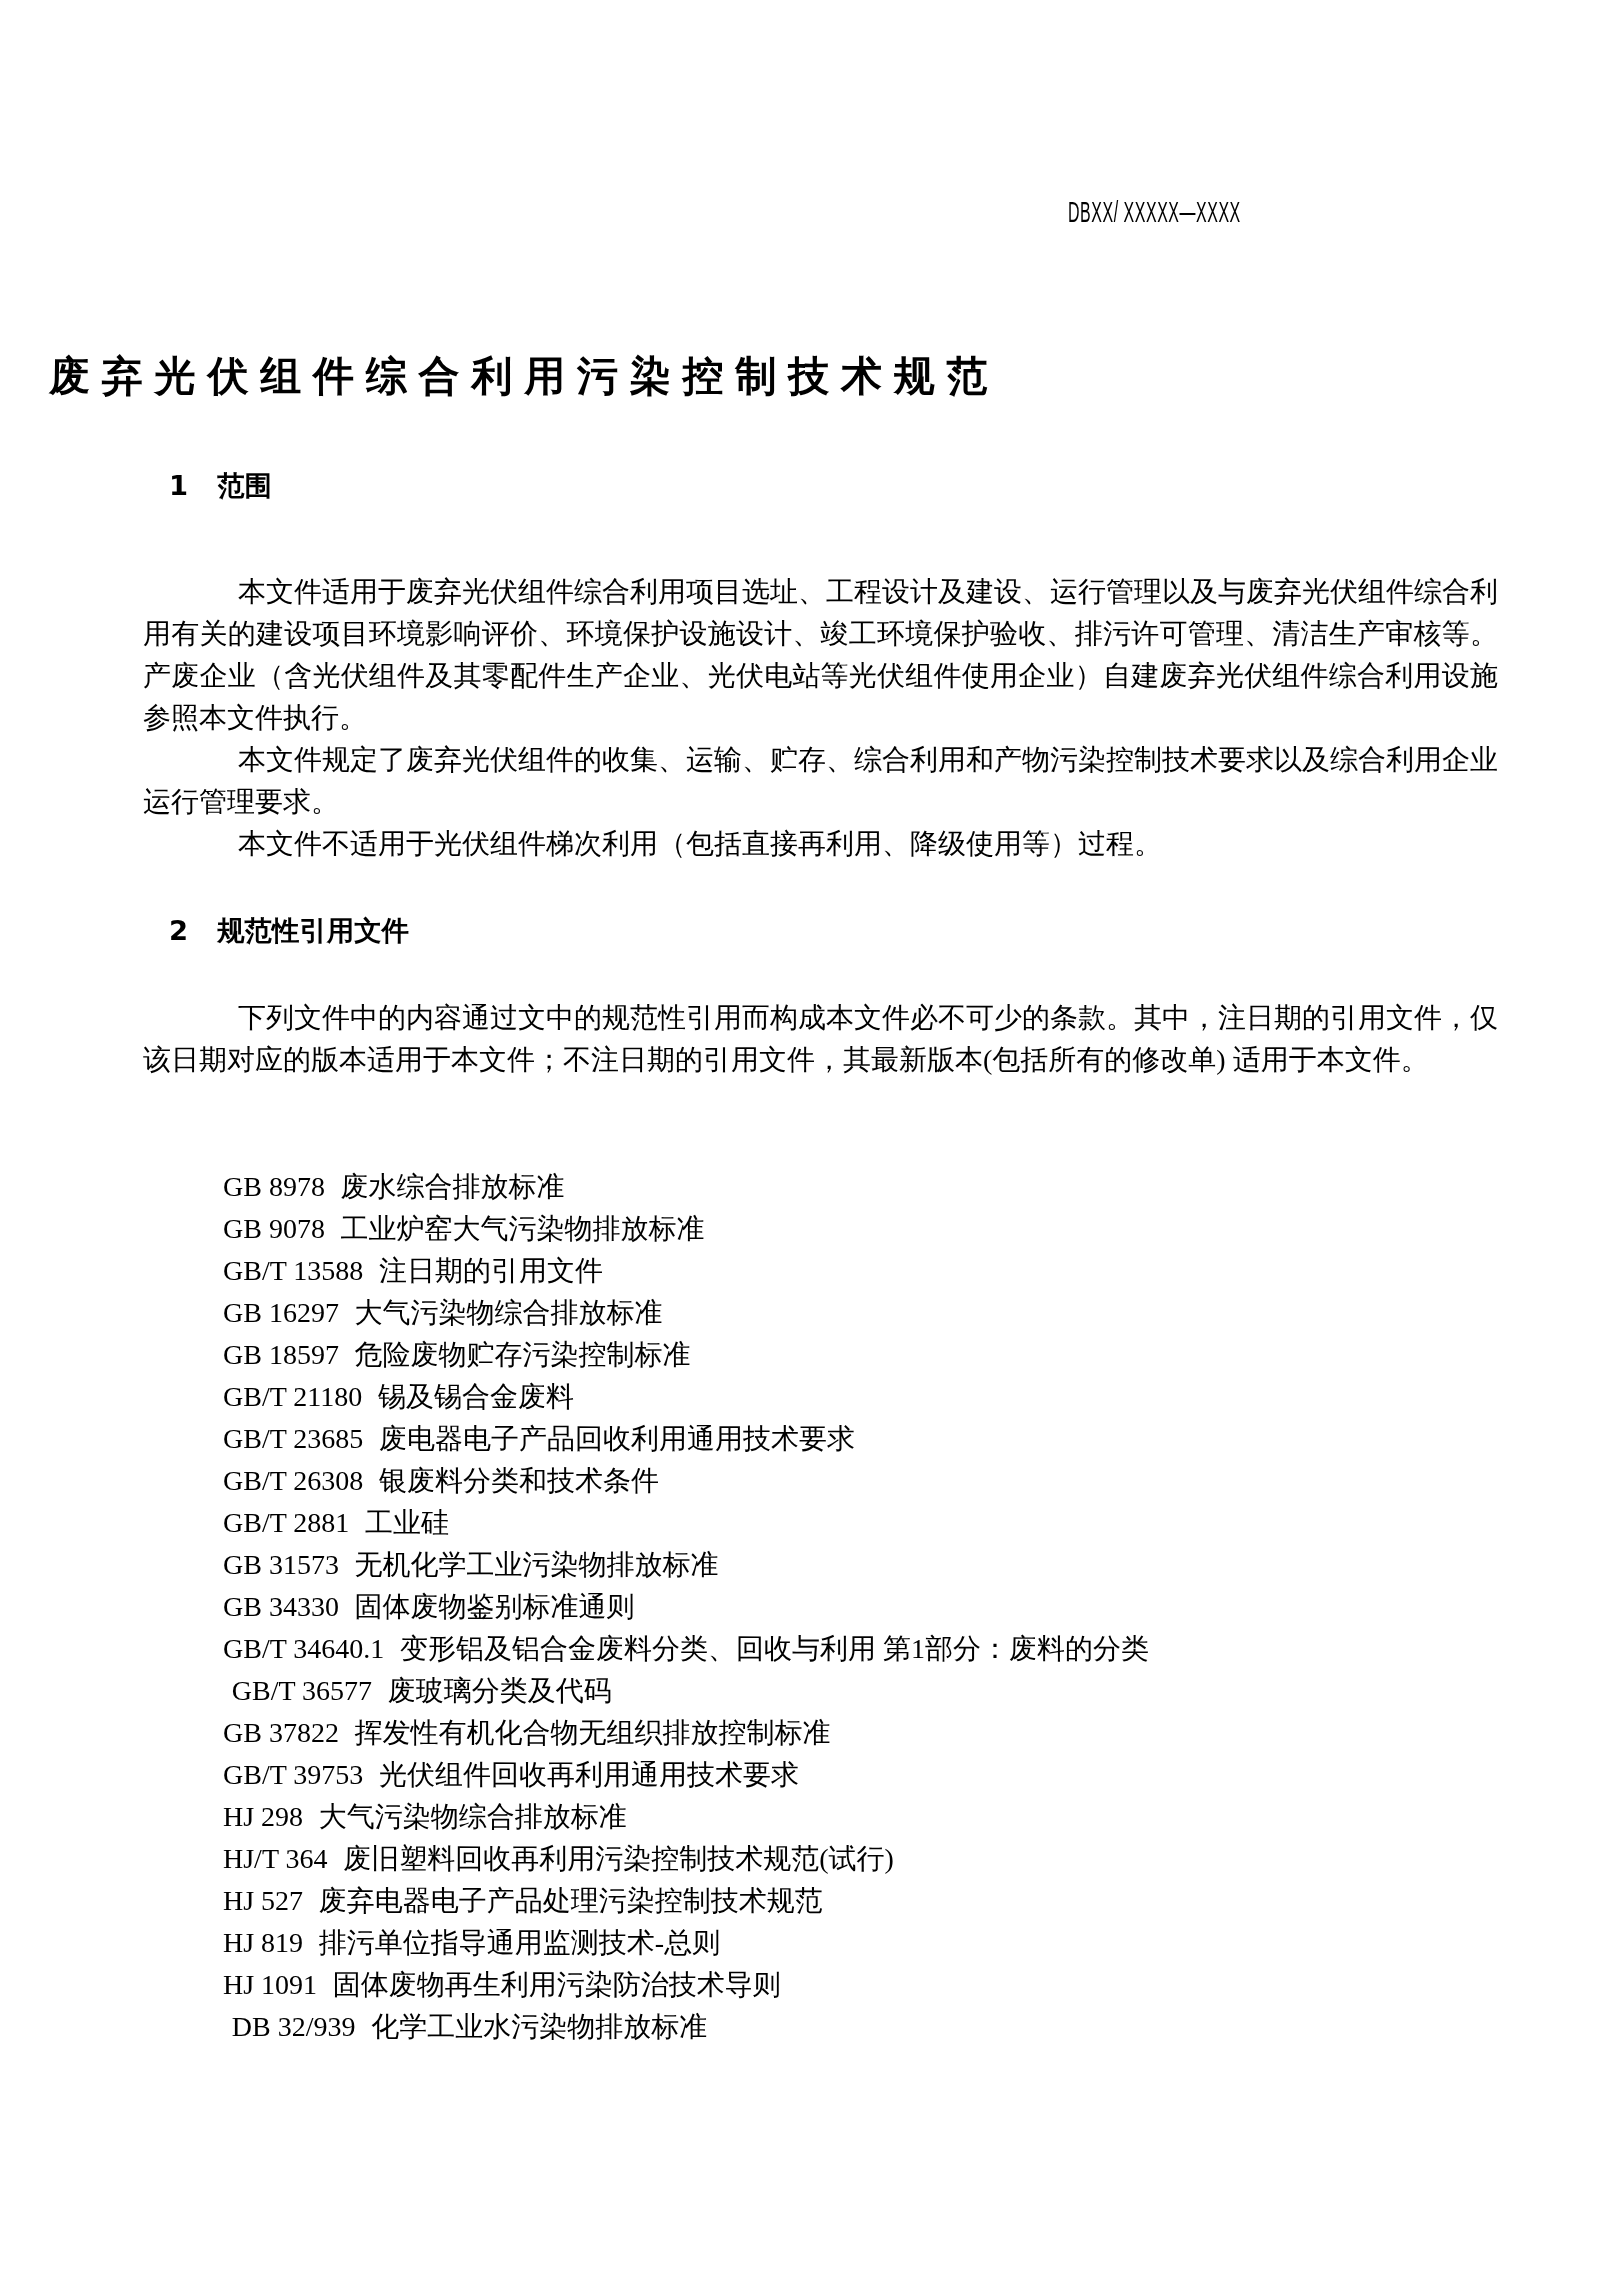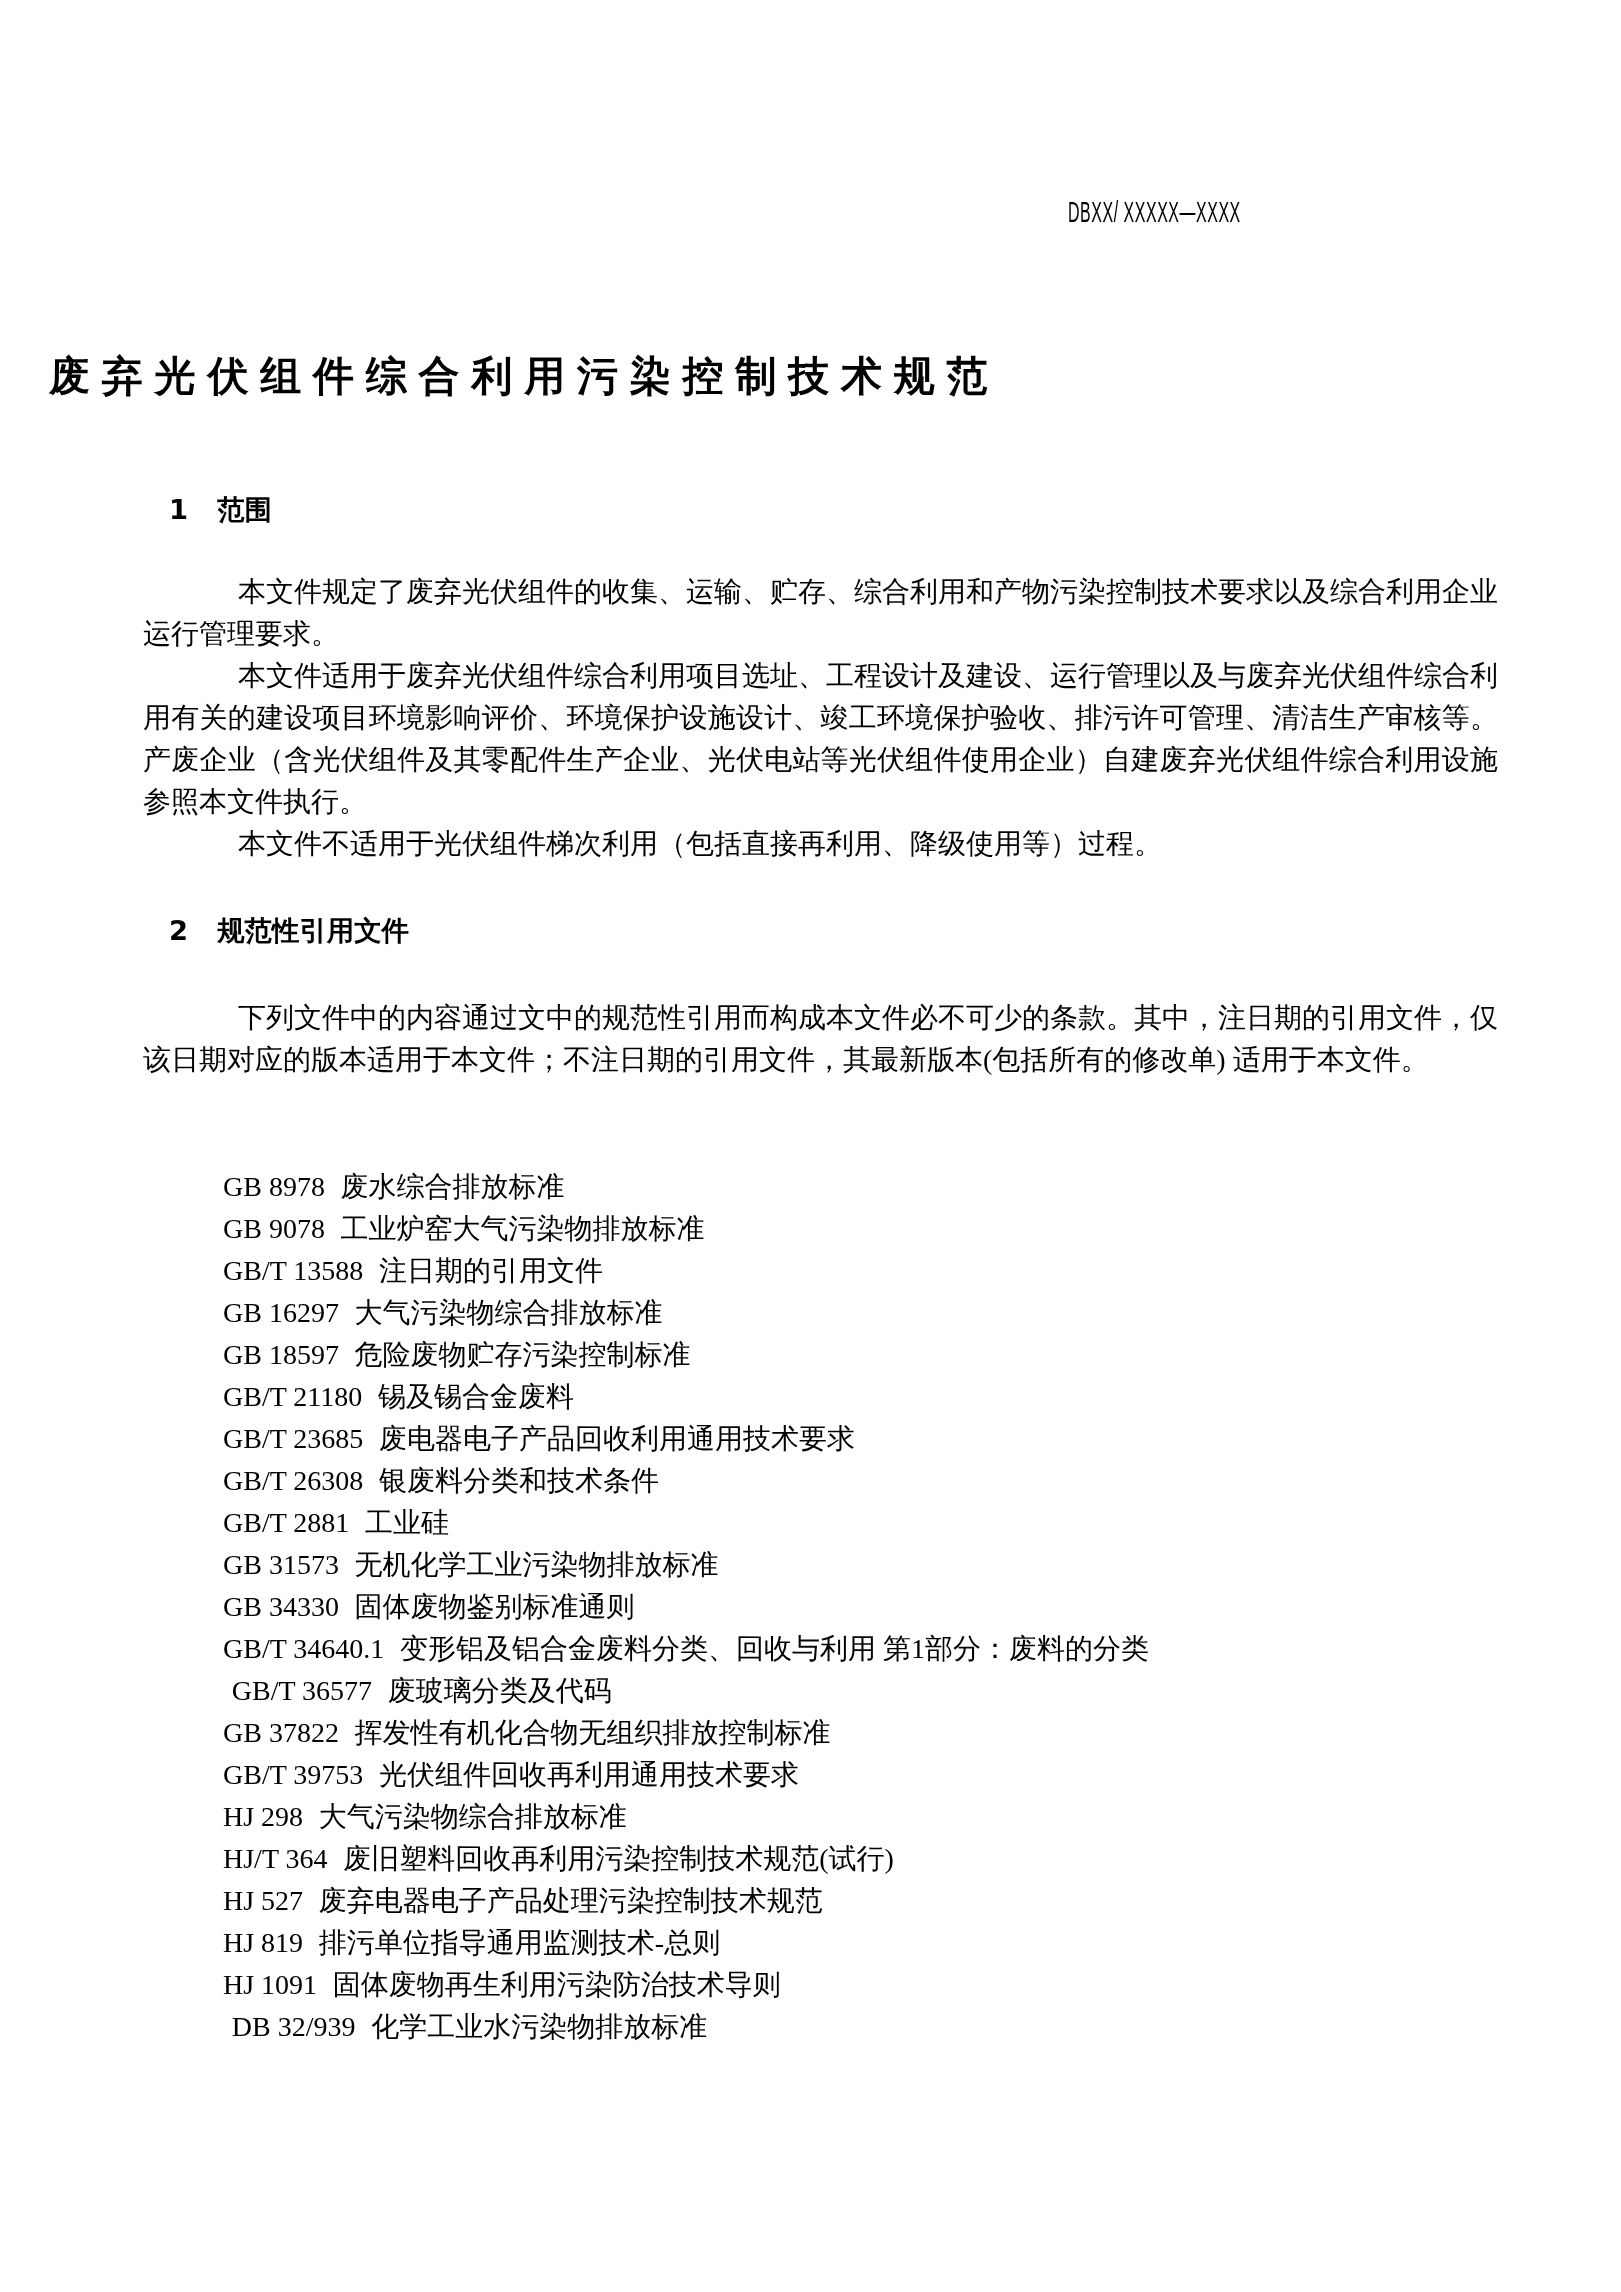--- a/index.html
+++ b/index.html
@@ -40,21 +40,21 @@
   }
   .section-heading {
     position: absolute;
     left: 169px;
     font-family: "DejaVu Sans", "Liberation Sans", sans-serif;
     font-weight: bold;
     font-size: 27.4px;
     white-space: nowrap;
   }
   .section-heading .sec-title { margin-left: 19.6px; }
-  .s1 { top: 492px; }
+  .s1 { top: 468px; }
   .s2 { top: 913px; }
   .body-block {
     position: absolute;
     left: 143px;
     width: 1355px;
     font-size: 28px;
     line-height: 42px;
     text-align: justify;
   }
   .body-block p { margin: 0; text-indent: 95px; }
@@ -79,22 +79,22 @@
   <div class="header-code">DBXX/ XXXXX—XXXX</div>
 
   <h1 class="doc-title">废弃光伏组件综合利用污染控制技术规范</h1>
 
   <div class="section-heading s1">
     <span class="sec-num">1</span>
     <span class="sec-title">范围</span>
   </div>
 
   <div class="body-block scope-paras" id="scope-paras">
+      <p>本文件适用于废弃光伏组件综合利用项目选址、工程设计及建设、运行管理以及与废弃光伏组件综合利用有关的建设项目环境影响评价、环境保护设施设计、竣工环境保护验收、排污许可管理、清洁生产审核等。产废企业（含光伏组件及其零配件生产企业、光伏电站等光伏组件使用企业）自建废弃光伏组件综合利用设施参照本文件执行。</p>
       <p>本文件规定了废弃光伏组件的收集、运输、贮存、综合利用和产物污染控制技术要求以及综合利用企业运行管理要求。</p>
-      <p>本文件适用于废弃光伏组件综合利用项目选址、工程设计及建设、运行管理以及与废弃光伏组件综合利用有关的建设项目环境影响评价、环境保护设施设计、竣工环境保护验收、排污许可管理、清洁生产审核等。产废企业（含光伏组件及其零配件生产企业、光伏电站等光伏组件使用企业）自建废弃光伏组件综合利用设施参照本文件执行。</p>
       <p>本文件不适用于光伏组件梯次利用（包括直接再利用、降级使用等）过程。</p>
     </div>
 
   <div class="section-heading s2">
     <span class="sec-num">2</span>
     <span class="sec-title">规范性引用文件</span>
   </div>
 
   <div class="body-block refs-intro">
     <p>下列文件中的内容通过文中的规范性引用而构成本文件必不可少的条款。其中，注日期的引用文件，仅该日期对应的版本适用于本文件；不注日期的引用文件，其最新版本(包括所有的修改单) 适用于本文件。</p>

